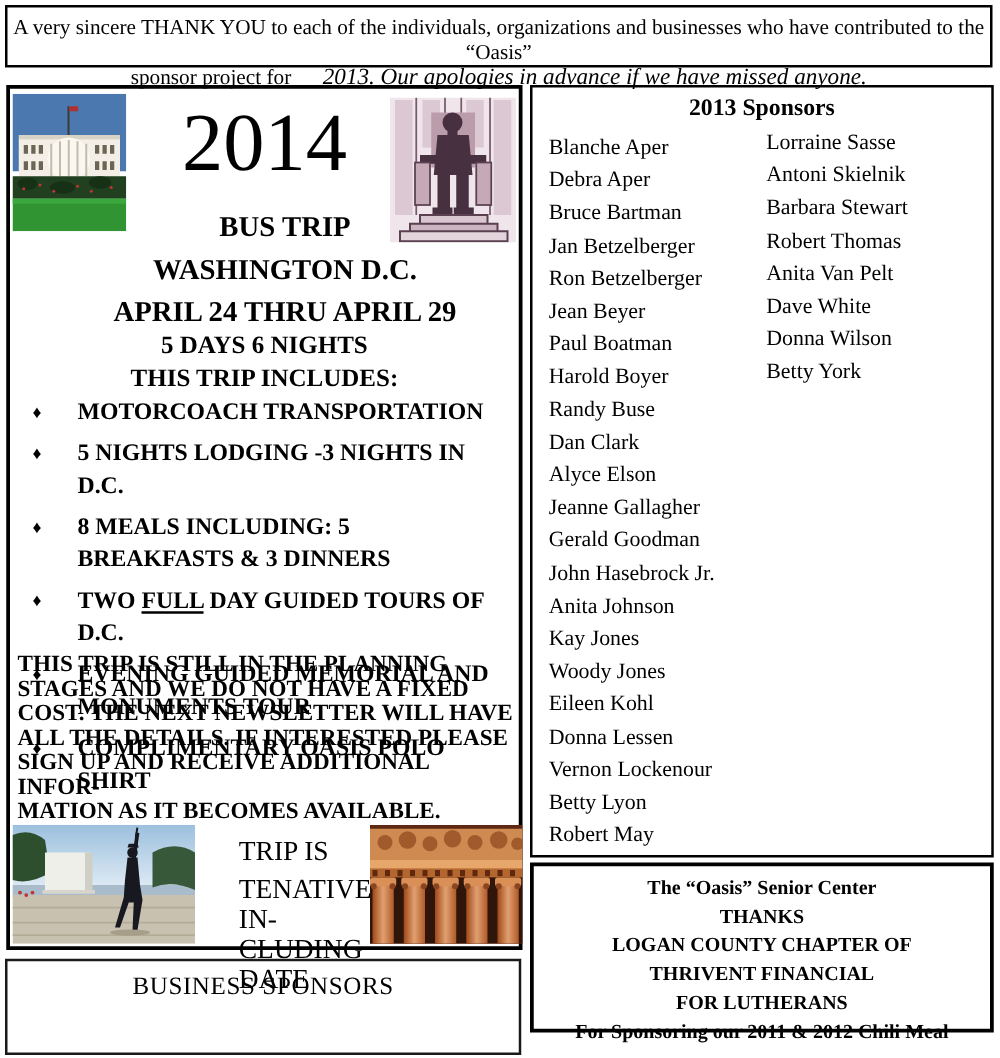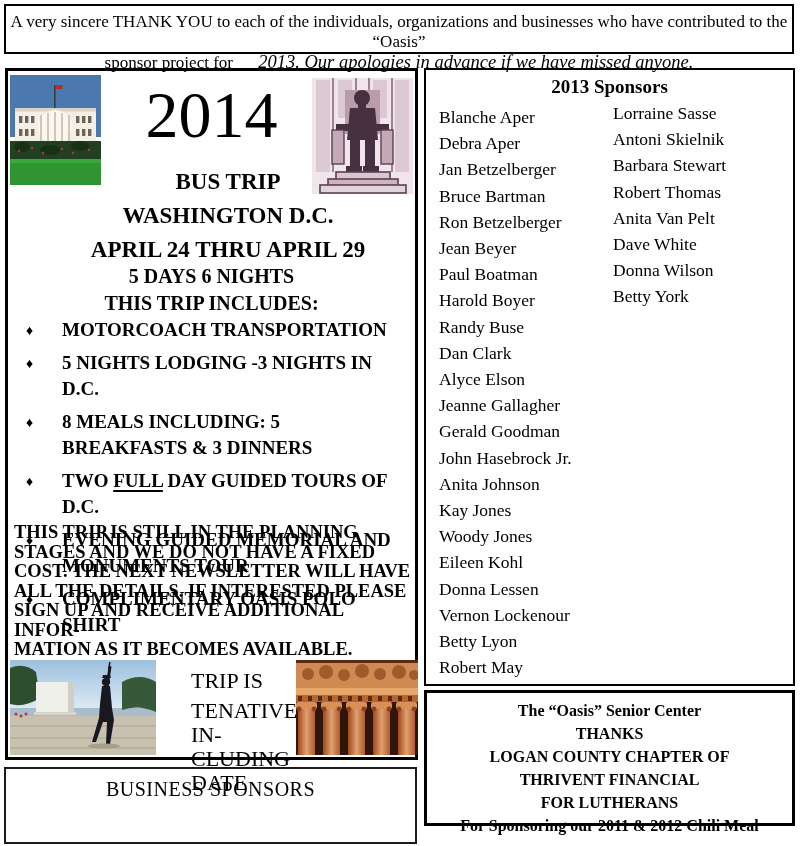--- a/index.html
+++ b/index.html
@@ -333,22 +333,22 @@
 
   <div class="business-box">
     <div class="business-title">BUSINESS SPONSORS</div>
   </div>
 
   <div class="sponsors-box">
     <div class="sponsors-title">2013 Sponsors</div>
     <div class="col col1">
         <div class="name">Blanche Aper</div>
         <div class="name">Debra Aper</div>
+        <div class="name">Bruce Bartman</div>
         <div class="name">Jan Betzelberger</div>
-        <div class="name">Bruce Bartman</div>
         <div class="name">Ron Betzelberger</div>
         <div class="name">Jean Beyer</div>
         <div class="name">Paul Boatman</div>
         <div class="name">Harold Boyer</div>
         <div class="name">Randy Buse</div>
         <div class="name">Dan Clark</div>
         <div class="name">Alyce Elson</div>
         <div class="name">Jeanne Gallagher</div>
         <div class="name">Gerald Goodman</div>
         <div class="name">John Hasebrock Jr.</div>

